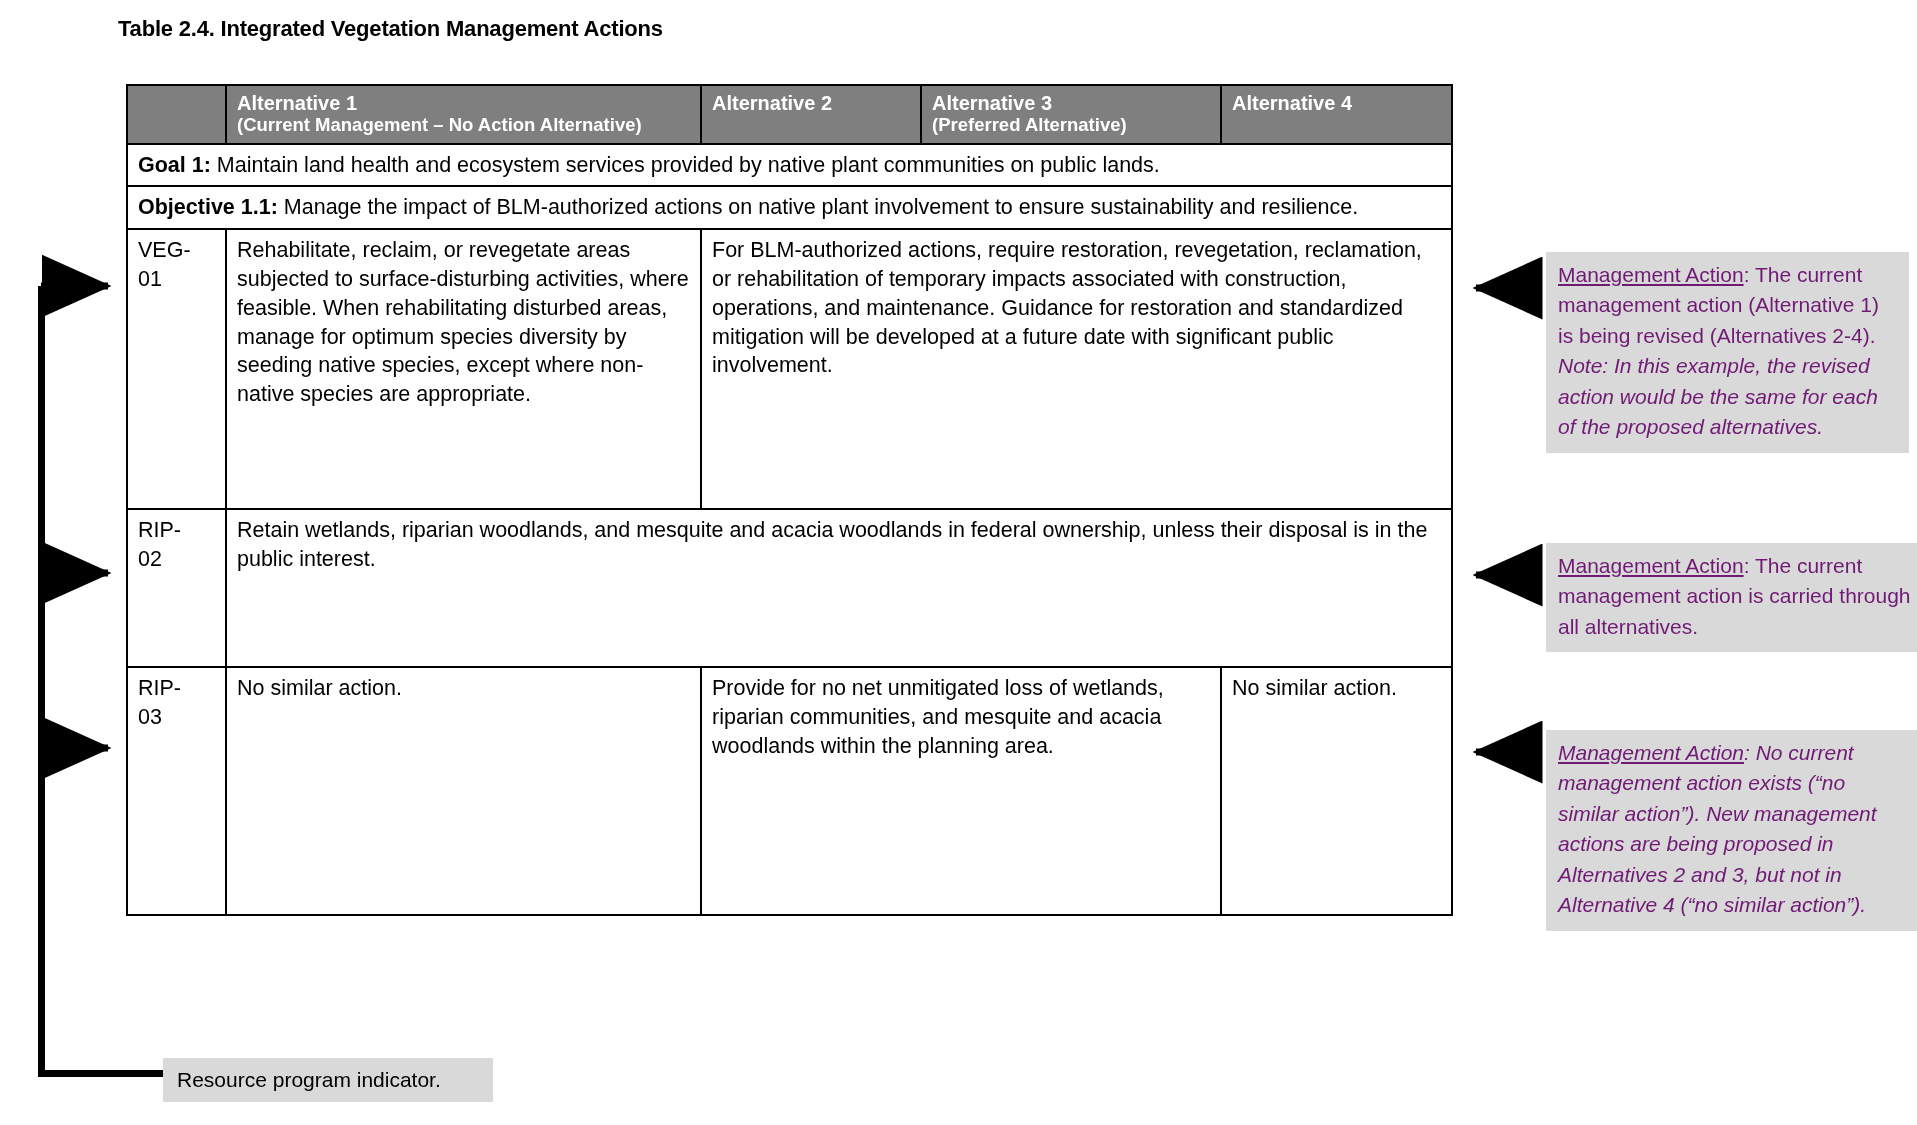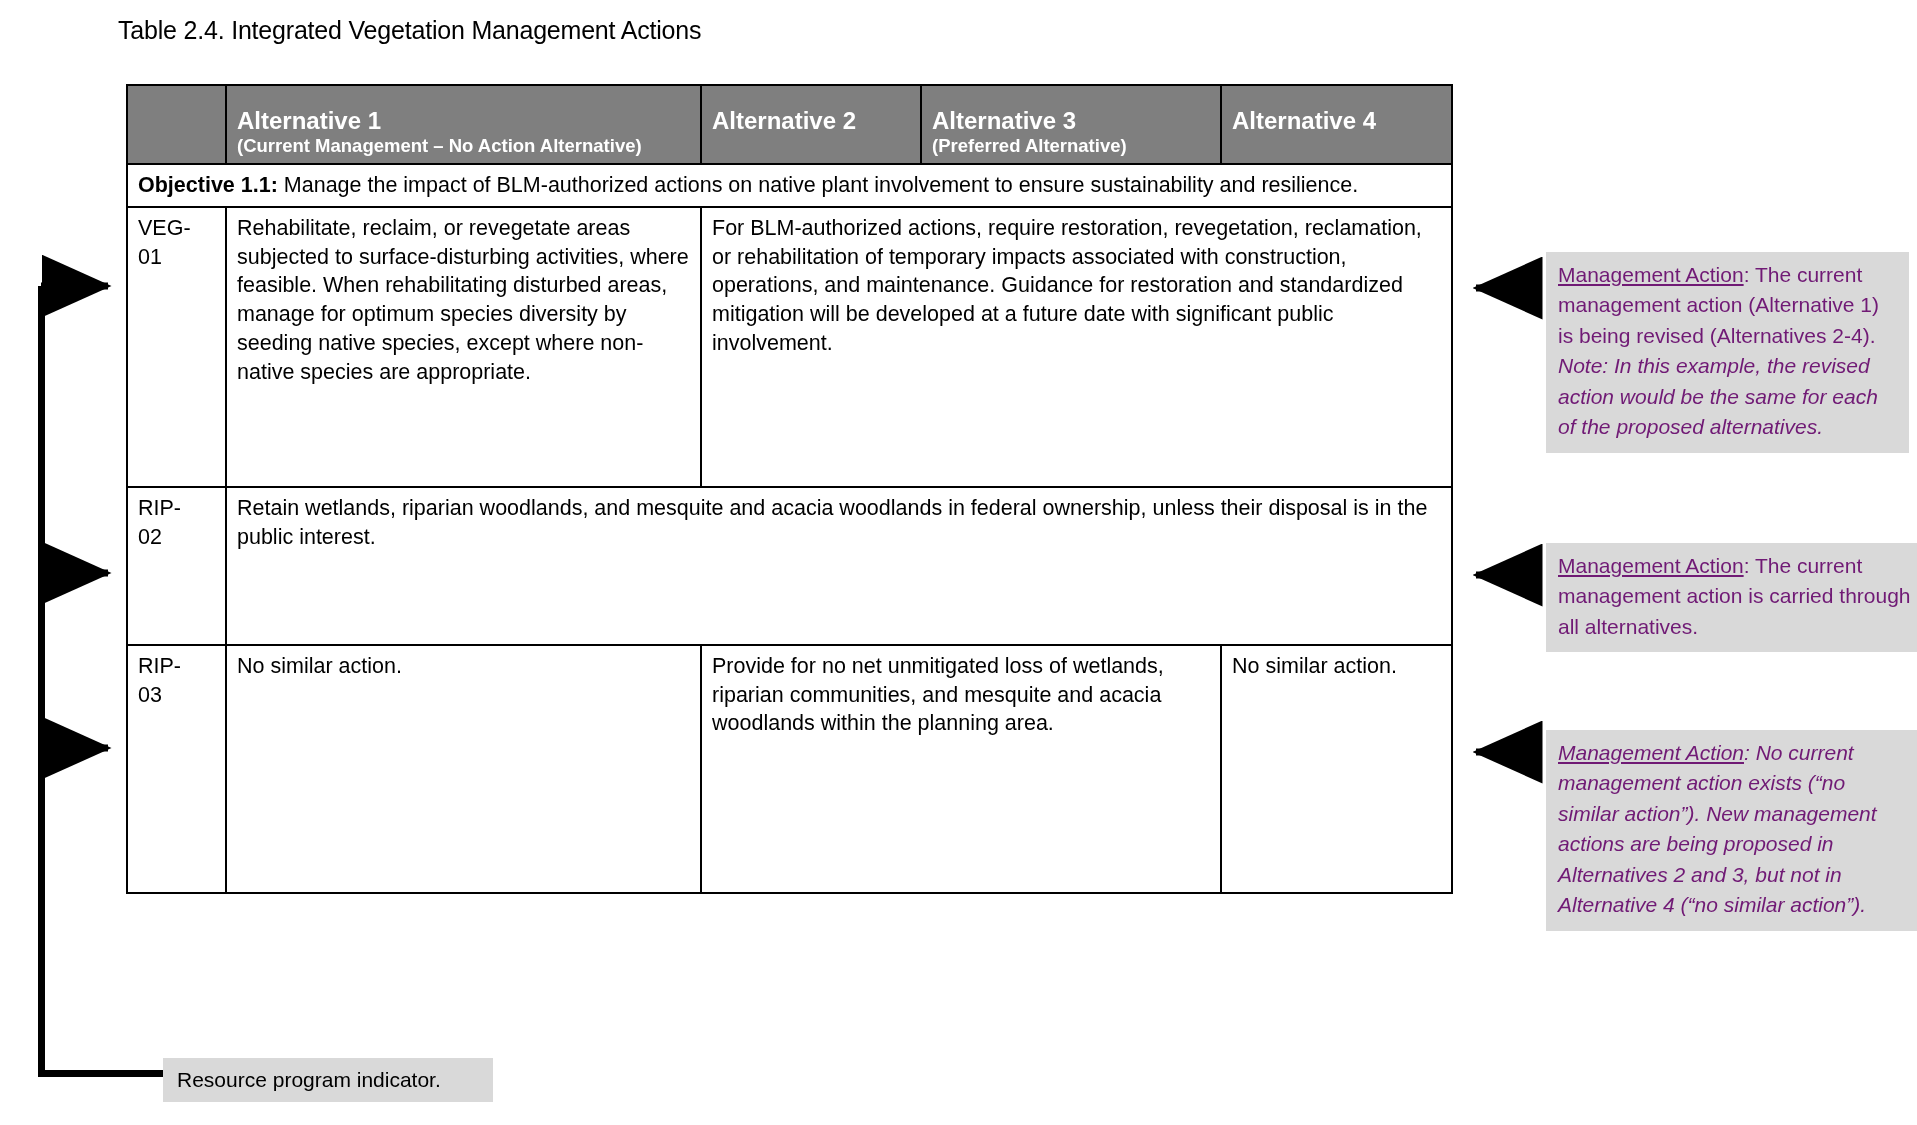--- a/index.html
+++ b/index.html
@@ -12,22 +12,22 @@
     position: relative;
     font-family: "Liberation Sans", sans-serif;
     color: #000000;
     overflow: hidden;
   }
 
   
   #doc-title {
     position: absolute;
     left: 118px; top: 16px;
-    font-size: 25px;
-    font-weight: normal;
+    font-size: 22px;
+    font-weight: bold;
     letter-spacing: -0.2px;
     white-space: nowrap;
   }
 
   
   #vm-table {
     position: absolute;
     left: 126px; top: 84px;
     width: 1325px;
     border-collapse: collapse;
@@ -42,25 +42,24 @@
     line-height: 1.34;
     background: #ffffff;
   }
   .hdr td {
     background: #7f7f7f !important;
     color: #ffffff;
     font-weight: bold;
     padding: 6px 8px 6px 10px;
   }
   .hdr .hdr-main {
-    font-size: 24px;
+    font-size: 20px;
     font-weight: bold;
     line-height: 1.12;
     display: block;
-    margin-top: 16px;
   }
   .hdr .hdr-sub {
     font-size: 18.5px;
     font-weight: bold;
     line-height: 1.2;
     display: block;
   }
   .hdr td.blank-corner { background: #7f7f7f !important; }
 
   .fullrow td { padding-top: 5px; padding-bottom: 5px; }
@@ -167,20 +166,23 @@
       <td>
         <span class="hdr-main">Alternative 3</span>
         <span class="hdr-sub">(Preferred Alternative)</span>
       </td>
       <td>
         <span class="hdr-main">Alternative 4</span>
         <span class="hdr-sub"></span>
       </td>
     </tr>
 
+    <tr class="fullrow">
+      <td colspan="5"><b>Goal 1:</b><span> Maintain land health and ecosystem services provided by native plant communities on public lands.</span></td>
+    </tr>
 
     <tr class="fullrow">
       <td colspan="5"><b>Objective 1.1:</b><span> Manage the impact of BLM-authorized actions on native plant involvement to ensure sustainability and resilience.</span></td>
     </tr>
 
     <tr style="height:280px">
       <td class="code-cell">VEG-
 01</td>
       <td>Rehabilitate, reclaim, or revegetate areas subjected to surface-disturbing activities, where feasible. When rehabilitating disturbed areas, manage for optimum species diversity by seeding native species, except where non-native species are appropriate.</td>
       <td colspan="3">For BLM-authorized actions, require restoration, revegetation, reclamation, or rehabilitation of temporary impacts associated with construction, operations, and maintenance. Guidance for restoration and standardized mitigation will be developed at a future date with significant public involvement.</td>

